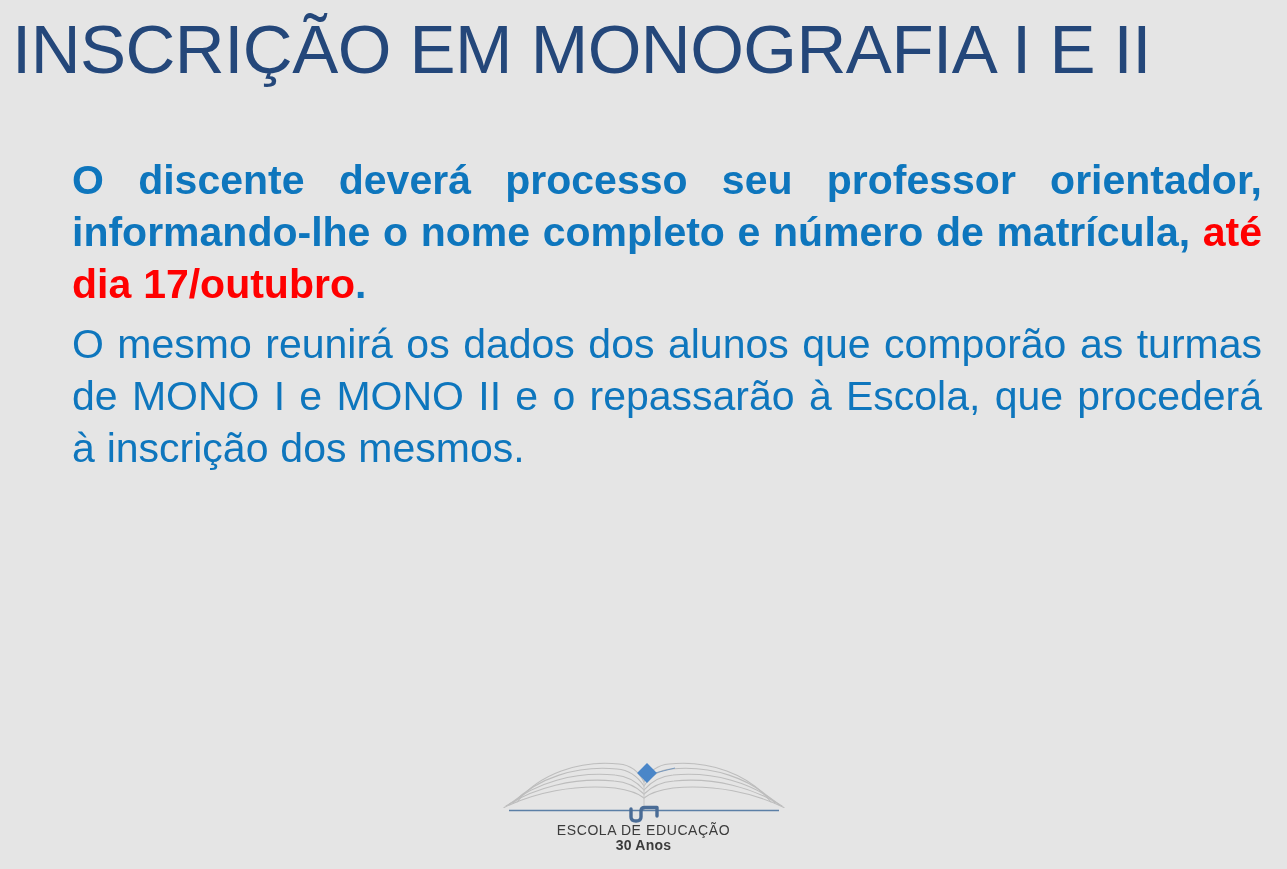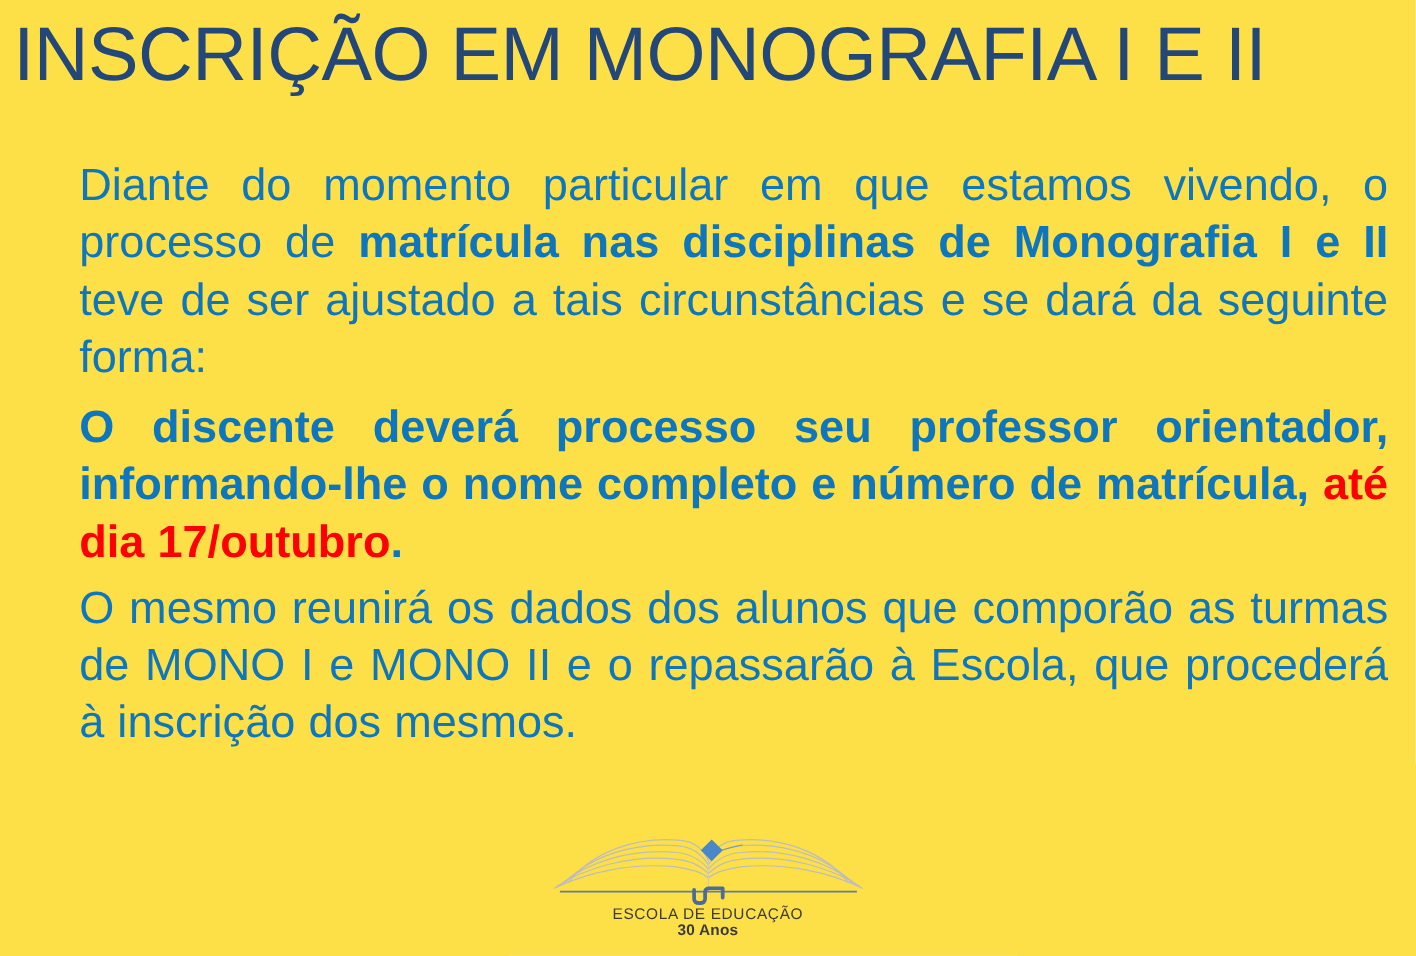--- a/index.html
+++ b/index.html
@@ -13,21 +13,21 @@
     height: 869px;
     overflow: hidden;
     font-family: "Liberation Sans", sans-serif;
     -webkit-font-smoothing: antialiased;
   }
 
   .slide {
     position: relative;
     width: 1287px;
     height: 869px;
-    background: #fde047;
+    background: #e5e5e5;
     box-sizing: border-box;
   }
 
   
   .slide-title {
     position: absolute;
     left: 12px;
     top: 8px;
     width: 1263px;
     font-family: "Liberation Sans", sans-serif;
@@ -103,21 +103,20 @@
 </style>
 </head>
 <body>
 
 <div class="slide">
 
   <div class="slide-title">INSCRIÇÃO EM MONOGRAFIA I E II</div>
 
   <div class="body-block">
 
-    <p class="para p1"><span>Diante do momento particular em que estamos vivendo, o processo de </span><span class="b">matrícula nas disciplinas de Monografia I e II</span><span> teve de ser ajustado a tais circunstâncias e se dará da seguinte forma:</span></p>
 
     <p class="para bold-para p2"><span>O discente deverá processo seu professor orientador, informando-lhe o nome completo e número de matrícula, </span><span class="red">até dia 17/outubro</span><span class="blue-dot">.</span></p>
 
     <p class="para p3">O mesmo reunirá os dados dos alunos que comporão as turmas de MONO I e MONO II e o repassarão à Escola, que procederá à inscrição dos mesmos.</p>
 
   </div>
 
   <div class="logo">
 
     <svg class="logo-art" viewBox="0 0 330 72" xmlns="http://www.w3.org/2000/svg">

